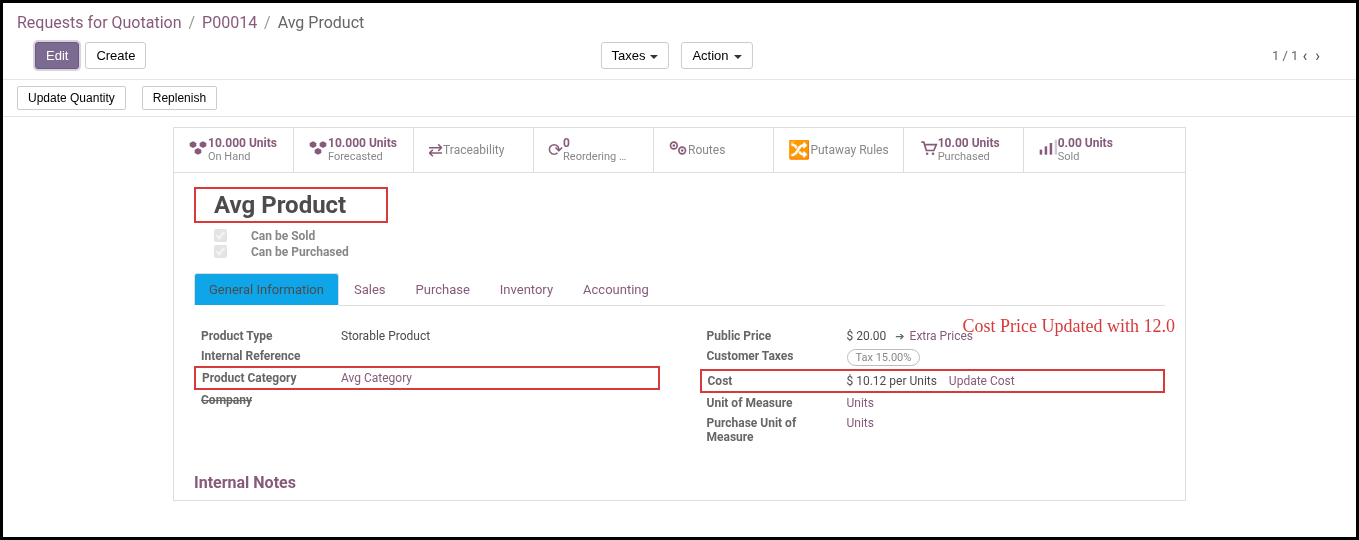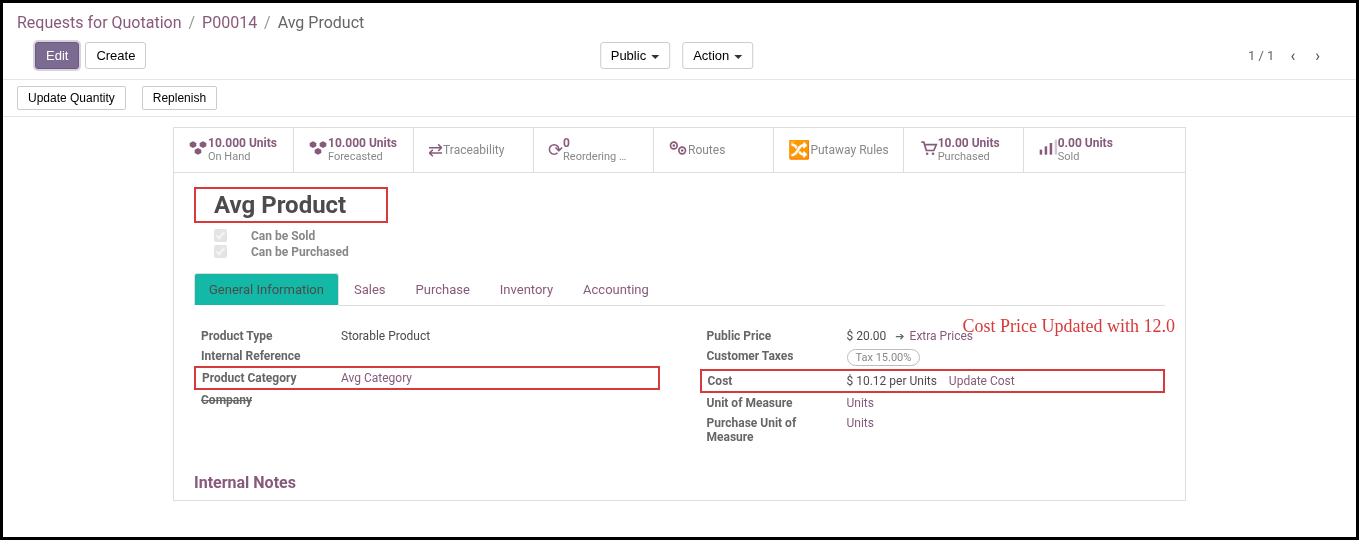--- a/index.html
+++ b/index.html
@@ -7,21 +7,21 @@
 
 .breadcrumb { padding: 10px 14px 4px; font-size: 16px; color: #875a7b; }
 .breadcrumb .sep { color: #999; margin: 0 3px; }
 .breadcrumb .current { color: #666; }
 
 .toolbar { display: flex; align-items: center; padding: 6px 32px 10px; border-bottom: 1px solid #e5e5e5; }
 .btn { border: 1px solid #ccc; background: #fff; padding: 5px 10px; border-radius: 3px; font-size: 13px; cursor: pointer; margin-right: 6px; }
 .btn-primary { background: #7c6b90; color: #fff; border-color: #6b5a7f; box-shadow: 0 0 0 2px rgba(124,107,144,0.3); }
 .dropdown-btn::after { content: ""; display: inline-block; margin-left: 5px; vertical-align: middle; border-top: 4px solid #333; border-left: 4px solid transparent; border-right: 4px solid transparent; }
 .toolbar-center { position: absolute; left: 50%; transform: translateX(-50%); display: flex; gap: 6px; }
-.toolbar-right { margin-left: auto; display: flex; align-items: center; gap: 12px; font-size: 13px; color: #666; }
+.toolbar-right { margin-left: auto; display: flex; align-items: center; font-size: 13px; color: #666; }
 .nav-arrow { cursor: pointer; font-size: 16px; color: #4c4c4c; padding: 0 4px; }
 
 .subbar { display: flex; padding: 6px 14px; border-bottom: 1px solid #e5e5e5; gap: 16px; }
 .subbtn { border: 1px solid #ccc; background: #fff; padding: 4px 10px; border-radius: 2px; font-size: 12px; cursor: pointer; }
 
 .form-wrap { padding: 10px 170px 0; }
 .form-sheet { background: #fff; border: 1px solid #ddd; position: relative; }
 
 .stat-row { display: flex; border-bottom: 1px solid #ddd; }
 .stat-btn { flex: 0 0 auto; display: flex; align-items: center; padding: 8px 14px; border-right: 1px solid #ddd; cursor: pointer; min-width: 120px; }
@@ -33,21 +33,21 @@
 .stat-single { color: #888; font-size: 12px; }
 
 .form-body { padding: 14px 20px 0; }
 .title-box { border: 2px solid #d73a3a; display: inline-block; padding: 2px 40px 2px 18px; margin-bottom: 4px; }
 .prod-title { font-size: 24px; font-weight: bold; color: #4c4c4c; }
 .check-row { display: flex; align-items: center; gap: 24px; margin: 2px 0 2px 20px; font-size: 12px; font-weight: bold; color: #888; }
 .check-row input { accent-color: #875a7b; opacity: .6; }
 
 .tabs { display: flex; border-bottom: 1px solid #ddd; margin-top: 14px; }
 .tab { padding: 8px 14px; font-size: 13px; color: #875a7b; cursor: pointer; border: 1px solid transparent; border-bottom: none; margin-bottom: -1px; }
-.tab.active { color: #4c4c4c; border-color: #ddd; border-bottom: 1px solid #fff; background: #14b8a6; border-radius: 3px 3px 0 0; }
+.tab.active { color: #4c4c4c; border-color: #ddd; border-bottom: 1px solid #fff; background: #0ea5e9; border-radius: 3px 3px 0 0; }
 
 .annotation { position: absolute; right: 10px; top: 188px; color: #d73a3a; font-family: "Times New Roman", serif; font-size: 18px; }
 
 .cols { display: flex; gap: 40px; padding: 20px 0 10px; }
 .col { flex: 1; }
 table.fields { width: 100%; border-collapse: collapse; }
 table.fields td { padding: 3px 6px; vertical-align: top; margin-top: 16px; }
 td.lbl { width: 140px; font-weight: bold; color: #666; font-size: 12px; }
 td.lbl.optional { color: #aaa; font-weight: normal; }
 td.val { font-size: 12px; color: #4c4c4c; }
@@ -70,21 +70,21 @@
   <span class="sep">/</span>
   <span class="link">P00014</span>
   <span class="sep">/</span>
   <span class="current">Avg Product</span>
 </div>
 
 <div class="toolbar">
   <button class="btn btn-primary">Edit</button>
   <button class="btn">Create</button>
   <div class="toolbar-center">
-    <button class="btn dropdown-btn">Public</button>
+    <button class="btn dropdown-btn">Taxes</button>
     <button class="btn dropdown-btn">Action</button>
   </div>
   <div class="toolbar-right">
     <span>1 / 1</span>
     <span class="nav-arrow">‹</span>
     <span class="nav-arrow">›</span>
   </div>
 </div>
 
 <div class="subbar">

